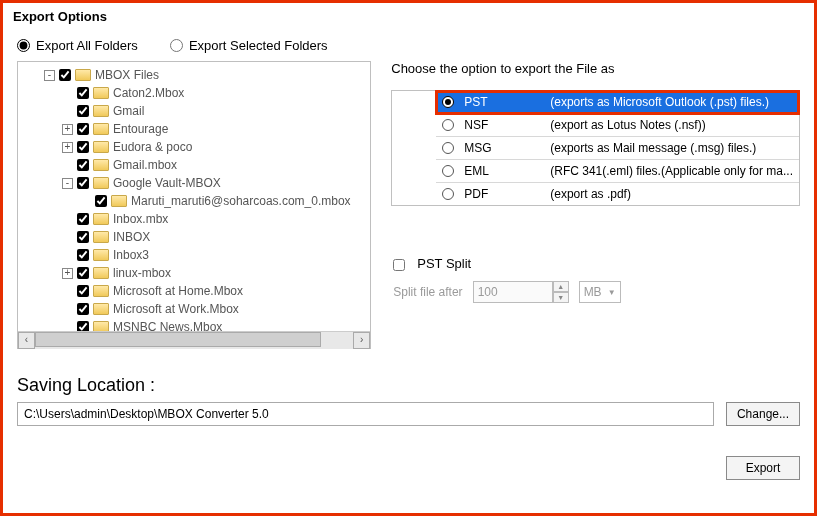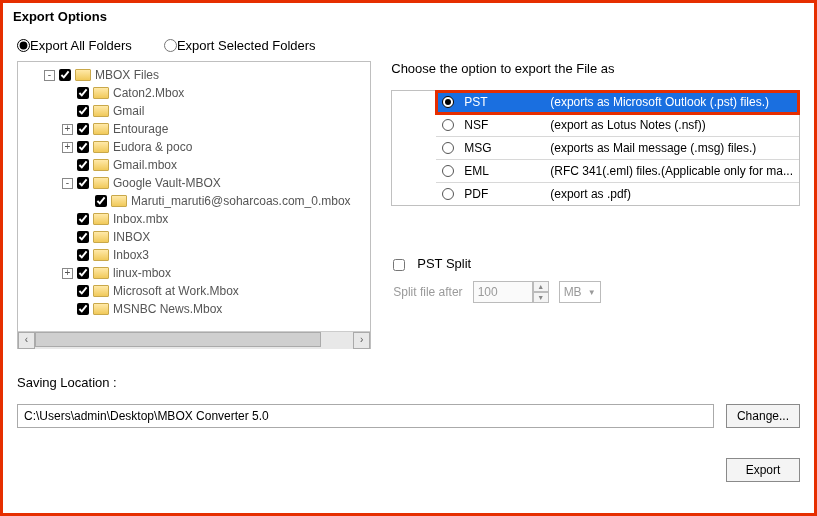--- a/index.html
+++ b/index.html
@@ -1,20 +1,20 @@
 <!DOCTYPE html>
 <html><head>
 <meta charset="utf-8">
 <style>
 * { box-sizing: border-box; margin: 0; padding: 0; font-family: "Segoe UI", Tahoma, sans-serif; }
 body { width: 817px; height: 516px; background: #fff; border: 3px solid #e62e00; }
 .titlebar { padding: 6px 10px; font-size: 13px; font-weight: bold; }
 .content { padding: 8px 14px 14px; }
 .top-radios { display: flex; gap: 32px; align-items: center; margin-bottom: 8px; }
-.top-radios label { display: flex; align-items: center; font-size: 13px; cursor: pointer; }
+.top-radios label { display: flex; align-items: center; gap: 6px; font-size: 13px; cursor: pointer; }
 .columns { display: flex; gap: 20px; }
 .left { width: 380px; }
 .right { flex: 1; }
 .tree-wrap { border: 1px solid #bfbfbf; height: 288px; display: flex; flex-direction: column; }
 .tree-scroll { flex: 1; overflow: hidden; padding: 4px 2px; font-size: 12px; color: #555; }
 .tree-row { display: flex; align-items: center; height: 18px; white-space: nowrap; }
 .exp { width: 11px; height: 11px; border: 1px solid #888; margin-right: 4px; font-size: 10px; line-height: 8px; text-align: center; color: #555; cursor: pointer; flex-shrink: 0; }
 .sp { display: inline-block; flex-shrink: 0; }
 .chk { width: 12px; height: 12px; margin-right: 4px; flex-shrink: 0; }
 .folder { width: 16px; height: 12px; background: linear-gradient(#ffe9a8,#f0c95a); border: 1px solid #c9a84a; border-radius: 1px; margin-right: 4px; flex-shrink: 0; }
@@ -29,27 +29,27 @@
 .format-row.sel { background: #1a6fe0; color: #fff; outline: 3px solid #e62e00; outline-offset: -2px; }
 .fr-radio { width: 12px; height: 12px; border: 1px solid #555; border-radius: 50%; margin-right: 10px; display: flex; align-items: center; justify-content: center; }
 .format-row.sel .fr-radio { border-color: #000; background: #fff; }
 .fr-dot { width: 6px; height: 6px; border-radius: 50%; background: #000; }
 .fr-name { width: 86px; }
 .fr-desc { flex: 1; overflow: hidden; text-overflow: ellipsis; white-space: nowrap; }
 .pst-split { margin-top: 46px; padding: 4px 2px; font-size: 13px; }
 .pst-split .row1 { display: flex; align-items: flex-end; gap: 8px; margin-bottom: 10px; }
 .pst-split .row2 { display: flex; align-items: center; gap: 10px; color: #9a9a9a; font-size: 12px; }
 .spinner { display: flex; }
-.spinner input { width: 60px; height: 22px; font-size: 12px; padding: 0 4px; border: 1px solid #bbb; color: #9a9a9a; }
+.spinner input { width: 80px; height: 22px; font-size: 12px; padding: 0 4px; border: 1px solid #bbb; color: #9a9a9a; }
 .spinner .arrows { width: 16px; display: flex; flex-direction: column; }
 .spinner .arrows div { flex: 1; border: 1px solid #bbb; font-size: 7px; text-align: center; line-height: 9px; color: #888; background: #f4f4f4; cursor: pointer; }
 .unit-dd { border: 1px solid #bbb; height: 22px; display: flex; align-items: center; padding: 0 4px; gap: 6px; color: #9a9a9a; font-size: 12px; }
 .unit-dd .arw { font-size: 8px; }
 .save-area { margin-top: 26px; }
-.save-label { font-size: 13px; margin-bottom: 14px; }
+.save-label { font-size: 18px; margin-bottom: 6px; }
 .save-row { display: flex; gap: 12px; align-items: center; }
 .save-row input { flex: 1; height: 24px; border: 1px solid #aaa; font-size: 12px; padding: 0 6px; }
 .btn { min-width: 74px; height: 24px; border: 1px solid #8a8a8a; background: #f4f4f4; font-size: 12px; padding: 0 10px; cursor: pointer; }
 .bottom-btns { display: flex; justify-content: flex-end; gap: 16px; margin-top: 30px; }
 input[type=radio], input[type=checkbox] { accent-color: #000; }
 </style>
 </head>
 <body>
 
 <div class="titlebar">Export Options</div>
@@ -151,20 +151,27 @@
               <span class="exp">+</span>
               <input type="checkbox" class="chk" checked="" style="">
               <span class="folder"></span>
               <span>linux-mbox</span>
             </div>
             <div class="tree-row">
               <span class="sp" style="width: 42px;"></span>
               <span class="sp" style="width: 15px;"></span>
               <input type="checkbox" class="chk" checked="" style="">
               <span class="folder"></span>
+              <span>Microsoft at Home.Mbox</span>
+            </div>
+            <div class="tree-row">
+              <span class="sp" style="width: 42px;"></span>
+              <span class="sp" style="width: 15px;"></span>
+              <input type="checkbox" class="chk" checked="" style="">
+              <span class="folder"></span>
               <span>Microsoft at Work.Mbox</span>
             </div>
             <div class="tree-row">
               <span class="sp" style="width: 42px;"></span>
               <span class="sp" style="width: 15px;"></span>
               <input type="checkbox" class="chk" checked="" style="">
               <span class="folder"></span>
               <span>MSNBC News.Mbox</span>
             </div>
           </div>

